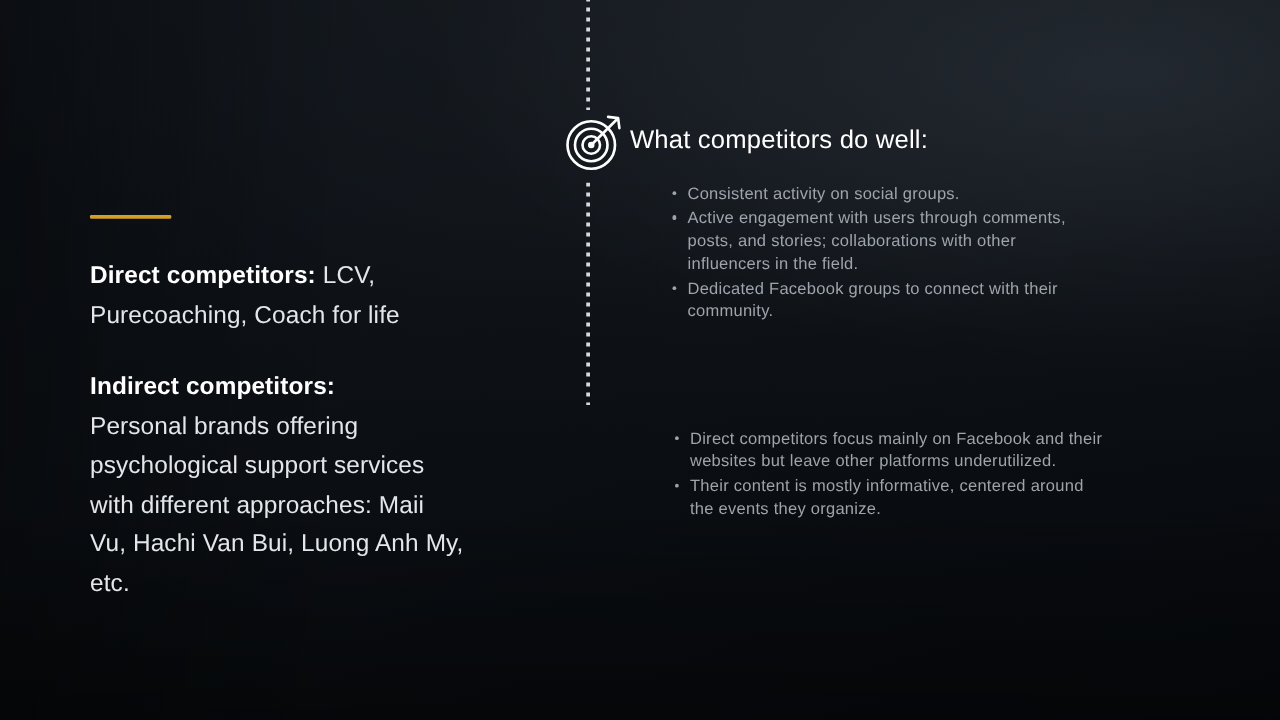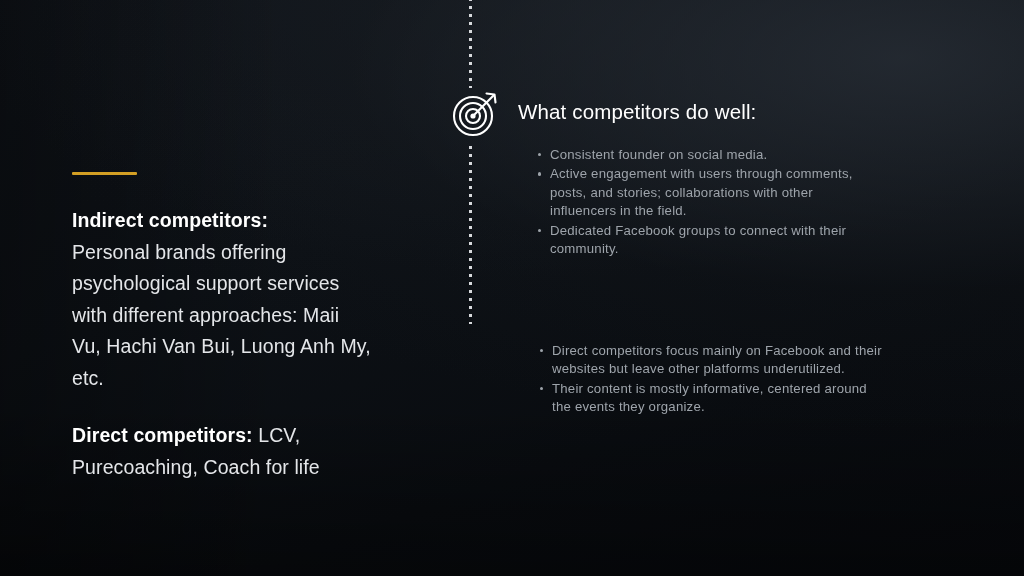--- a/index.html
+++ b/index.html
@@ -86,21 +86,20 @@
   .section {
     position: absolute;
     z-index: 3;
   }
   .section-one { left: 448px; top: 84px;  width: 430px; }
   .section-two { left: 448px; top: 326px; width: 440px; }
 
   .section-head {
     display: flex;
     align-items: center;
-    gap: 14px;
   }
   .sec-icon {
     flex: 0 0 auto;
     width: 56px;
     height: 56px;
     display: block;
   }
   .section-two .sec-icon { width: 60px; height: 52px; }
 
   .section-title {
@@ -143,46 +142,46 @@
 
 <div class="slide">
 
   <div class="timeline-dots dots-top"></div>
   <div class="timeline-dots dots-middle"></div>
 
   <div class="left-panel">
     <div class="accent-rule"></div>
 
     <div class="left-block">
-      <span class="lbl-strong block-break">Indirect competitors:</span><span class="lbl-body">Personal brands offering psychological support services with different approaches: Maii Vu, Hachi Van Bui, Luong Anh My, etc.</span>
+      <span class="lbl-strong">Direct competitors:</span><span class="lbl-body"> LCV, Purecoaching, Coach for life</span>
     </div>
 
     <div class="left-block">
-      <span class="lbl-strong">Direct competitors:</span><span class="lbl-body"> LCV, Purecoaching, Coach for life</span>
+      <span class="lbl-strong block-break">Indirect competitors:</span><span class="lbl-body">Personal brands offering psychological support services with different approaches: Maii Vu, Hachi Van Bui, Luong Anh My, etc.</span>
     </div>
   </div>
 
   <div class="section section-one">
     <div class="section-head">
       <svg class="sec-icon" viewBox="0 0 56 56">
         <g fill="none" stroke="#ffffff" stroke-width="2.1">
           <circle cx="25" cy="32" r="19"></circle>
           <circle cx="25" cy="32" r="13"></circle>
           <circle cx="25" cy="32" r="7"></circle>
         </g>
         <circle cx="25" cy="32" r="2.6" fill="#ffffff"></circle>
         <g stroke="#ffffff" stroke-width="2.1" fill="none" stroke-linecap="round" stroke-linejoin="round">
           <line x1="25" y1="32" x2="46" y2="11"></line>
           <polyline points="38.5,9.5 46.5,10.5 47.5,18.5"></polyline>
         </g>
       </svg>
       <div class="section-title">What competitors do well:</div>
     </div>
     <ul class="bullets">
-      <li>Consistent founder on social media.</li>
+      <li>Consistent activity on social groups.</li>
       <li>Active engagement with users through comments, posts, and stories; collaborations with other influencers in the field.</li>
       <li>Dedicated Facebook groups to connect with their community.</li>
     </ul>
   </div>
 
   <div class="section section-two">
     <ul class="bullets">
       <li>Direct competitors focus mainly on Facebook and their websites but leave other platforms underutilized.</li>
       <li>Their content is mostly informative, centered around the events they organize.</li>
     </ul>

